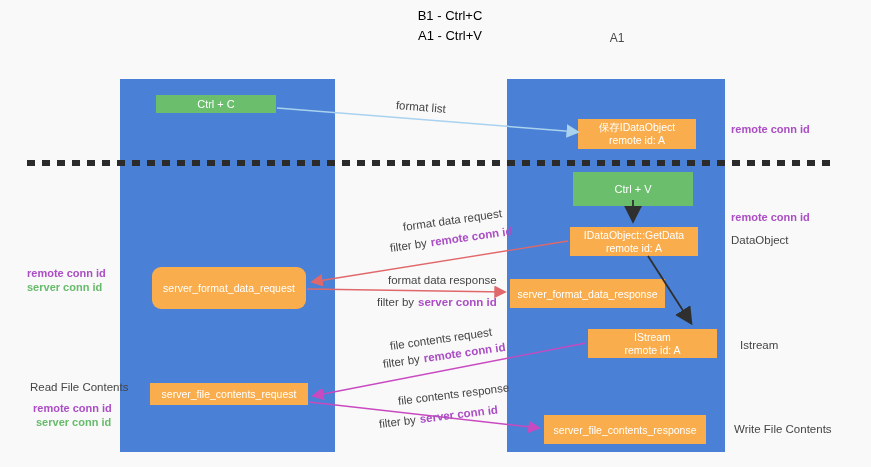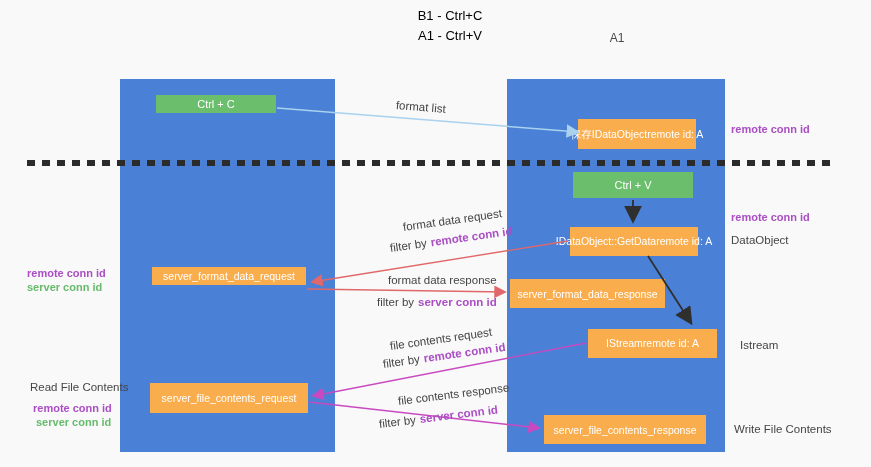--- a/index.html
+++ b/index.html
@@ -14,21 +14,21 @@
   .lane-right{left:507px;width:218px;}
 
   .dashline{position:absolute;left:27px;top:160px;width:803px;height:6px;z-index:3;
             background:repeating-linear-gradient(90deg,var(--dash-black) 0 8px,transparent 8px 15px);}
 
   .node{position:absolute;z-index:2;color:#ffffff;text-align:center;white-space:nowrap;}
   .node.green{background:var(--node-green);font-size:11px;}
   .node.orange{background:var(--node-orange);font-size:10.5px;}
   .node .ln{line-height:13px;}
   .single{display:flex;align-items:center;justify-content:center;}
-  .twoline{display:flex;flex-direction:row;align-items:center;justify-content:center;}
+  .twoline{display:flex;flex-direction:column;align-items:center;justify-content:center;}
 
   .overlay{position:absolute;left:0;top:0;z-index:4;pointer-events:none;}
   .s-blue{stroke:var(--arrow-lightblue);stroke-width:1.5;}
   .s-black{stroke:var(--arrow-black);stroke-width:1.8;}
   .s-salmon{stroke:var(--arrow-salmon);stroke-width:1.4;}
   .s-magenta{stroke:var(--arrow-magenta);stroke-width:1.4;}
   .f-blue{fill:var(--arrow-lightblue);}
   .f-black{fill:var(--arrow-black);}
   .f-salmon{fill:var(--arrow-salmon);}
   .f-magenta{fill:var(--arrow-magenta);}
@@ -68,37 +68,37 @@
 
   <div class="dashline"></div>
 
   <div class="node green single" style="left:156px;top:95px;width:120px;height:18px;">Ctrl + C</div>
 
   <div class="node orange twoline" style="left:578px;top:119px;width:118px;height:30px;">
     <div class="ln">保存IDataObject</div>
     <div class="ln">remote id: A</div>
   </div>
 
-  <div class="node green single" style="left:573px;top:172px;width:120px;height:26px;">Ctrl + V</div>
+  <div class="node green single" style="left:573px;top:172px;width:120px;height:34px;">Ctrl + V</div>
 
   <div class="node orange twoline" style="left:570px;top:227px;width:128px;height:29px;">
     <div class="ln">IDataObject::GetData</div>
     <div class="ln">remote id: A</div>
   </div>
 
-  <div class="node orange single" style="left:152px;top:267px;width:154px;height:18px;">server_format_data_request</div>
+  <div class="node orange single" style="left:152px;top:267px;width:154px;height:42px;border-radius:9px;">server_format_data_request</div>
 
   <div class="node orange single" style="left:510px;top:279px;width:155px;height:29px;">server_format_data_response</div>
 
   <div class="node orange twoline" style="left:588px;top:329px;width:129px;height:29px;">
     <div class="ln">IStream</div>
     <div class="ln">remote id: A</div>
   </div>
 
-  <div class="node orange single" style="left:150px;top:383px;width:158px;height:30px;">server_file_contents_request</div>
+  <div class="node orange single" style="left:150px;top:383px;width:158px;height:22px;">server_file_contents_request</div>
 
   <div class="node orange single" style="left:544px;top:415px;width:162px;height:29px;">server_file_contents_response</div>
 
   <svg class="overlay" width="871" height="467" viewBox="0 0 871 467">
     <defs>
       <marker id="mBlue" viewBox="0 0 10 10" refX="8.5" refY="5" markerWidth="9" markerHeight="9" orient="auto-start-reverse">
         <path d="M0,0 L10,5 L0,10 z" class="f-blue"></path>
       </marker>
       <marker id="mBlack" viewBox="0 0 10 10" refX="8.5" refY="5" markerWidth="10" markerHeight="10" orient="auto-start-reverse">
         <path d="M0,0 L10,5 L0,10 z" class="f-black"></path>

